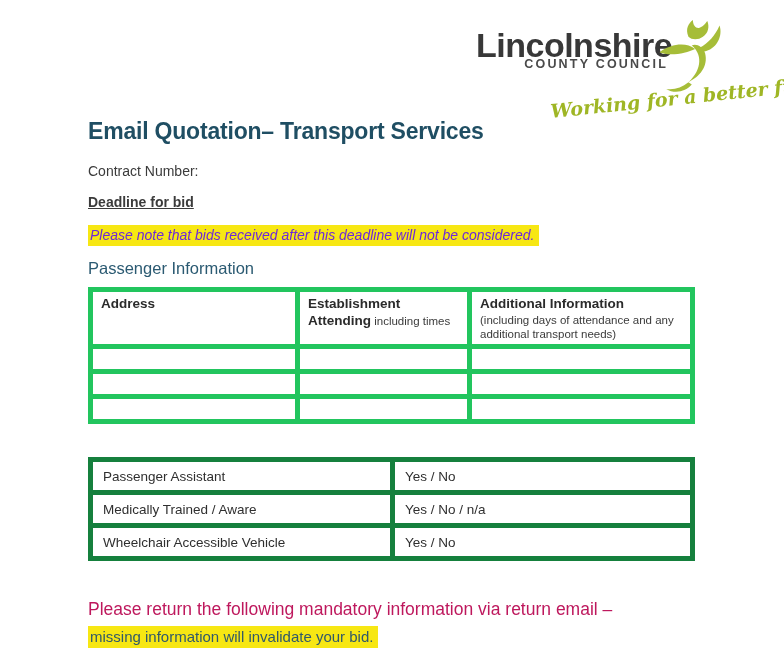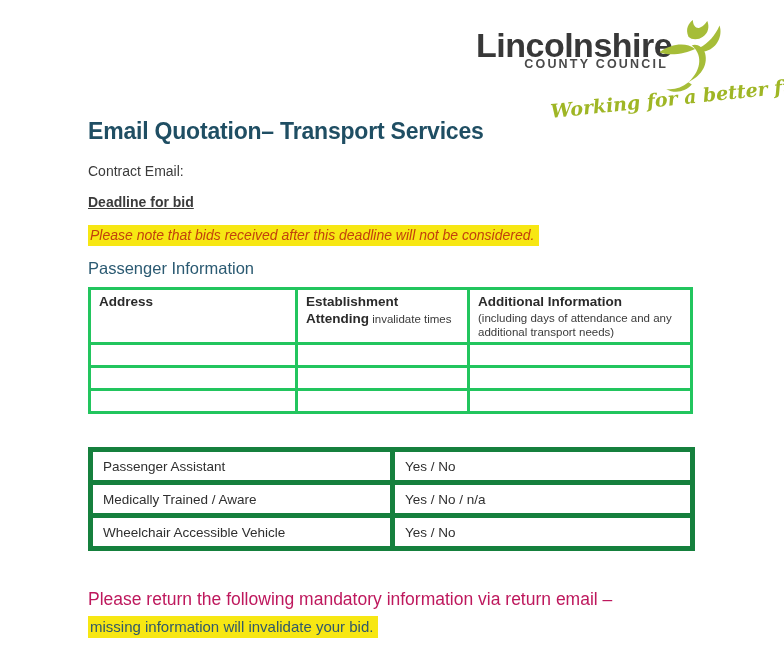--- a/index.html
+++ b/index.html
@@ -21,27 +21,27 @@
   
   .content{position:absolute;left:88px;top:118px;width:602px;}
   .title{margin:0;font-size:23px;line-height:27px;font-weight:bold;color:#1f4e63;
     letter-spacing:-0.2px;}
   .field{font-size:14px;line-height:16px;color:#3b3b3b;}
   .field-route{margin-top:17px;}
   .field-contract{margin-top:18px;}
   .field-deadline{margin-top:15px;font-weight:bold;text-decoration:underline;}
   .highlight{background:#f7e713;}
   .deadline-note{margin-top:15px;display:inline-block;font-size:14px;
-    font-style:italic;color:#c2410c;padding:2px 5px 3px 2px;}
+    font-style:italic;color:#6d28d9;padding:2px 5px 3px 2px;}
   .section-heading{margin:13px 0 0 0;font-size:16.5px;line-height:19px;
     font-weight:normal;color:#2b5a72;}
   
   table{border-collapse:collapse;table-layout:fixed;}
   .tbl1{margin-top:9px;width:602px;}
-  .tbl1 th,.tbl1 td{border:3px solid #22c55e;vertical-align:top;text-align:left;
+  .tbl1 th,.tbl1 td{border:5px solid #22c55e;vertical-align:top;text-align:left;
     padding:3px 8px;}
   .tbl1 th{font-size:13.5px;line-height:17px;font-weight:bold;color:#2b2b2b;}
   .hdr-note{font-weight:normal;font-size:11.5px;line-height:14px;color:#3b3b3b;}
   .hdr-note.inline{display:inline;}
   .hdr-note.block{display:block;margin-top:1px;}
   .tbl1 td.empty{height:20px;padding:0;}
   .tbl2{margin-top:33px;width:602px;}
   .tbl2 td{border:5px solid #15803d;font-size:13.5px;color:#2f2f2f;
     padding:0 10px;height:28px;vertical-align:middle;}
   
@@ -70,42 +70,42 @@
       <path d="M27 56 C21 61 14 63 7 62 C15 67 25 64 30 58 Z" fill="#a6bd38"></path>
     </svg>
     <div class="logo-tagline">Working for a better future</div>
   </div>
 
   <div class="content">
 
     <h1 class="title">Email Quotation– Transport Services</h1>
 
 
-    <div class="field field-contract">Contract Email:</div>
+    <div class="field field-contract">Contract Number:</div>
 
     <div class="field field-deadline">Deadline for bid</div>
 
     <div class="deadline-note highlight">Please note that bids received after this deadline will not be considered.</div>
 
     <h2 class="section-heading">Passenger Information</h2>
 
     
     <table class="tbl1">
       <colgroup>
           <col style="width:207px">
           <col style="width:172px">
           <col style="width:223px">
         </colgroup>
       <tbody>
           <tr>
         <th>
           <span>Address</span>
         </th>
         <th>
-          <span>Establishment Attending</span><span class="hdr-note inline"> invalidate times</span>
+          <span>Establishment Attending</span><span class="hdr-note inline"> including times</span>
         </th>
         <th>
           <span>Additional Information</span>
           <span class="hdr-note block">(including days of attendance and any additional transport needs)</span>
         </th>
       </tr>
       <tr>
         <td class="empty"></td>
         <td class="empty"></td>
         <td class="empty"></td>

